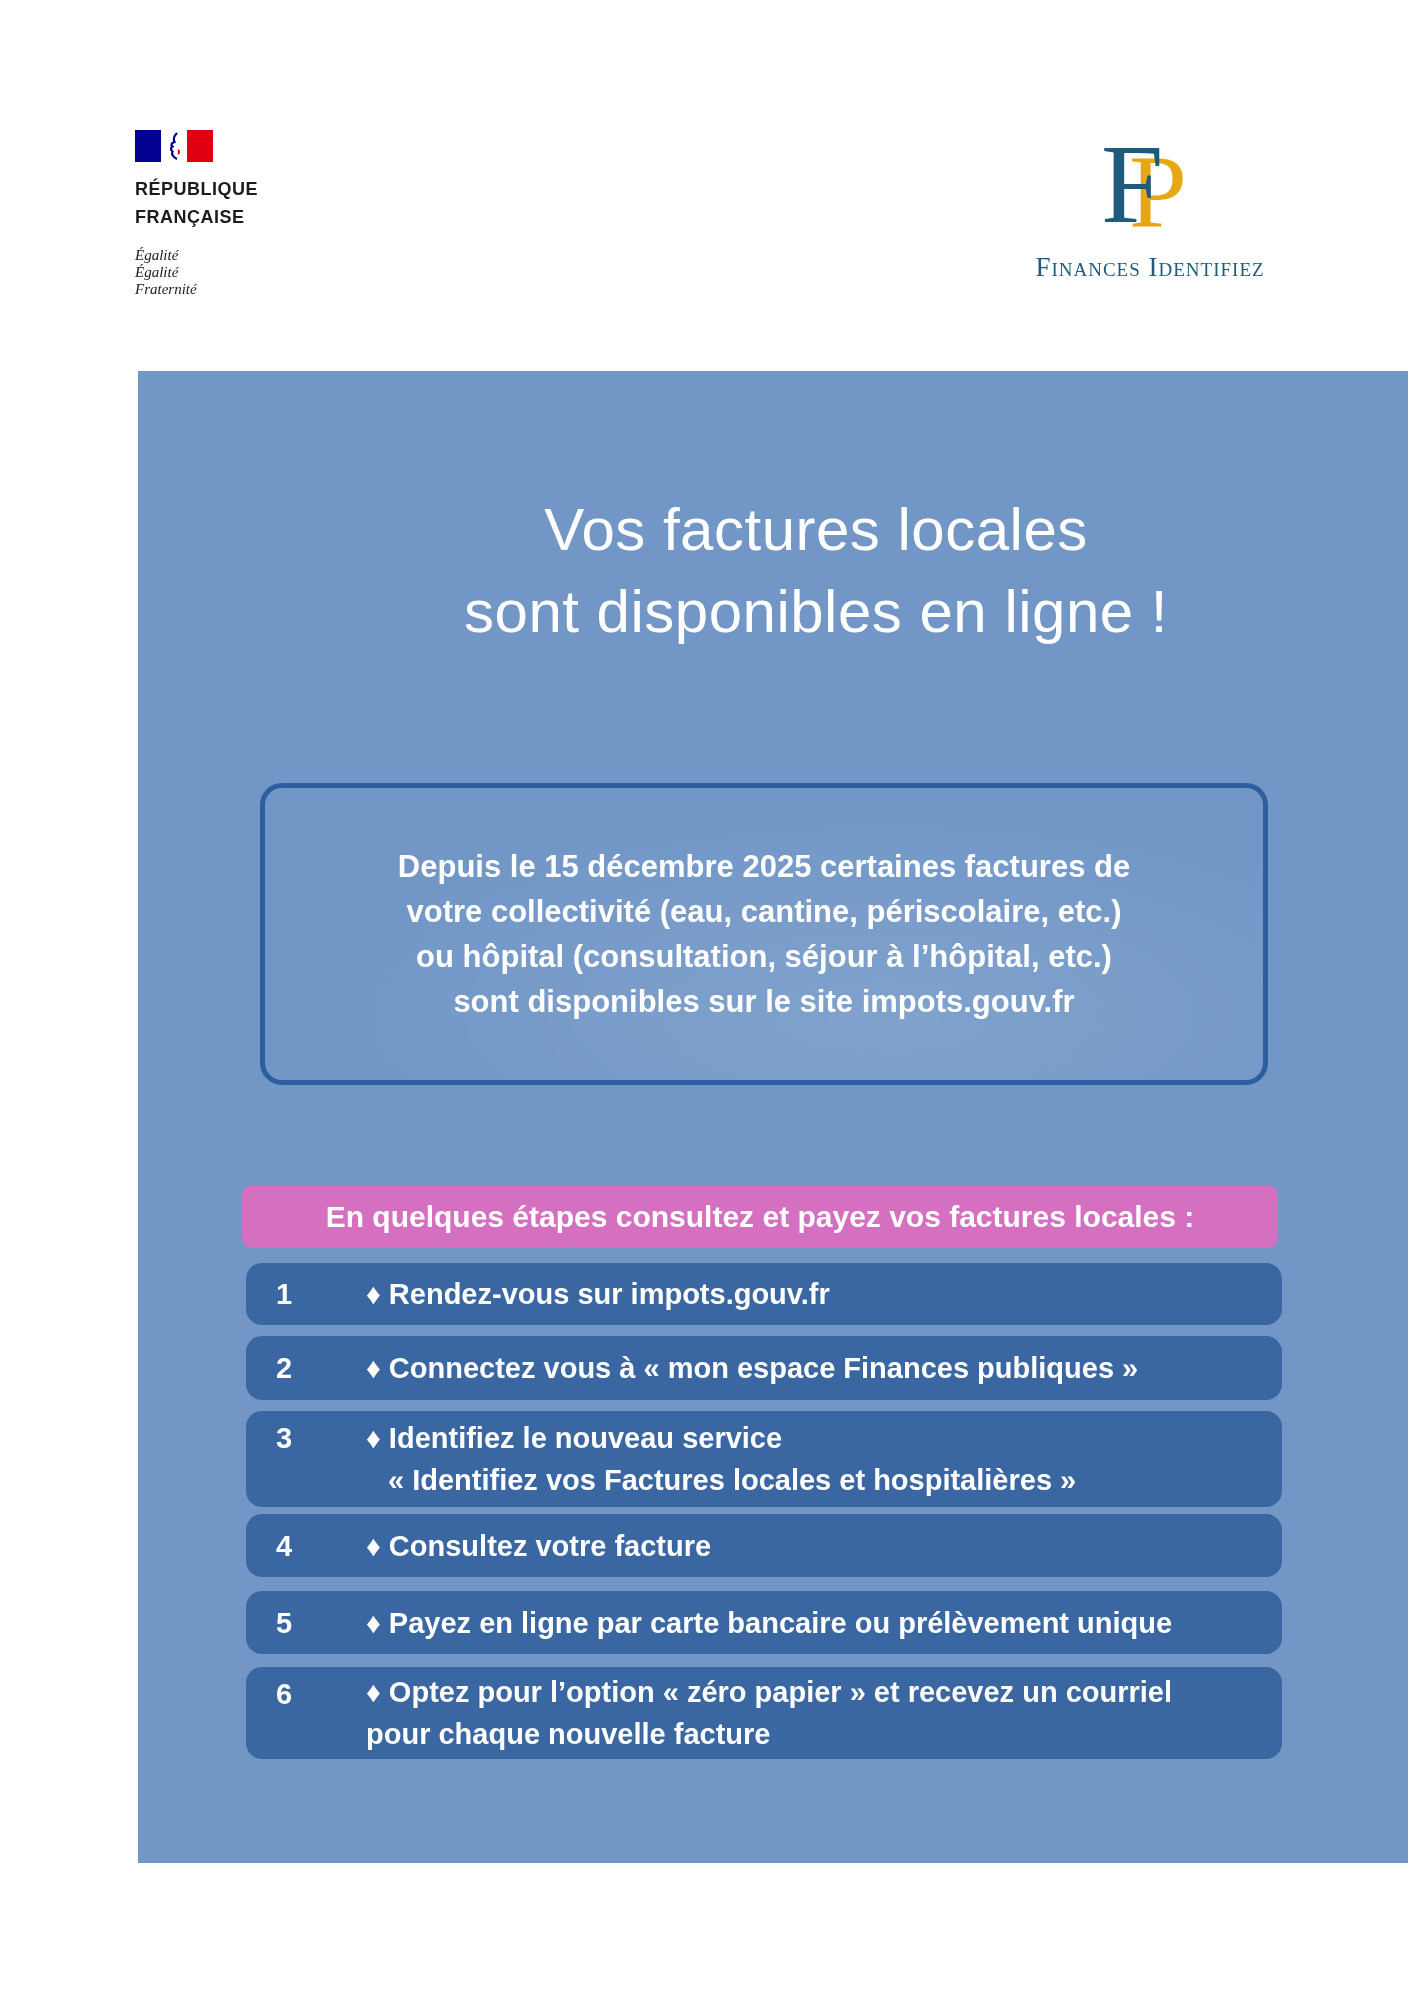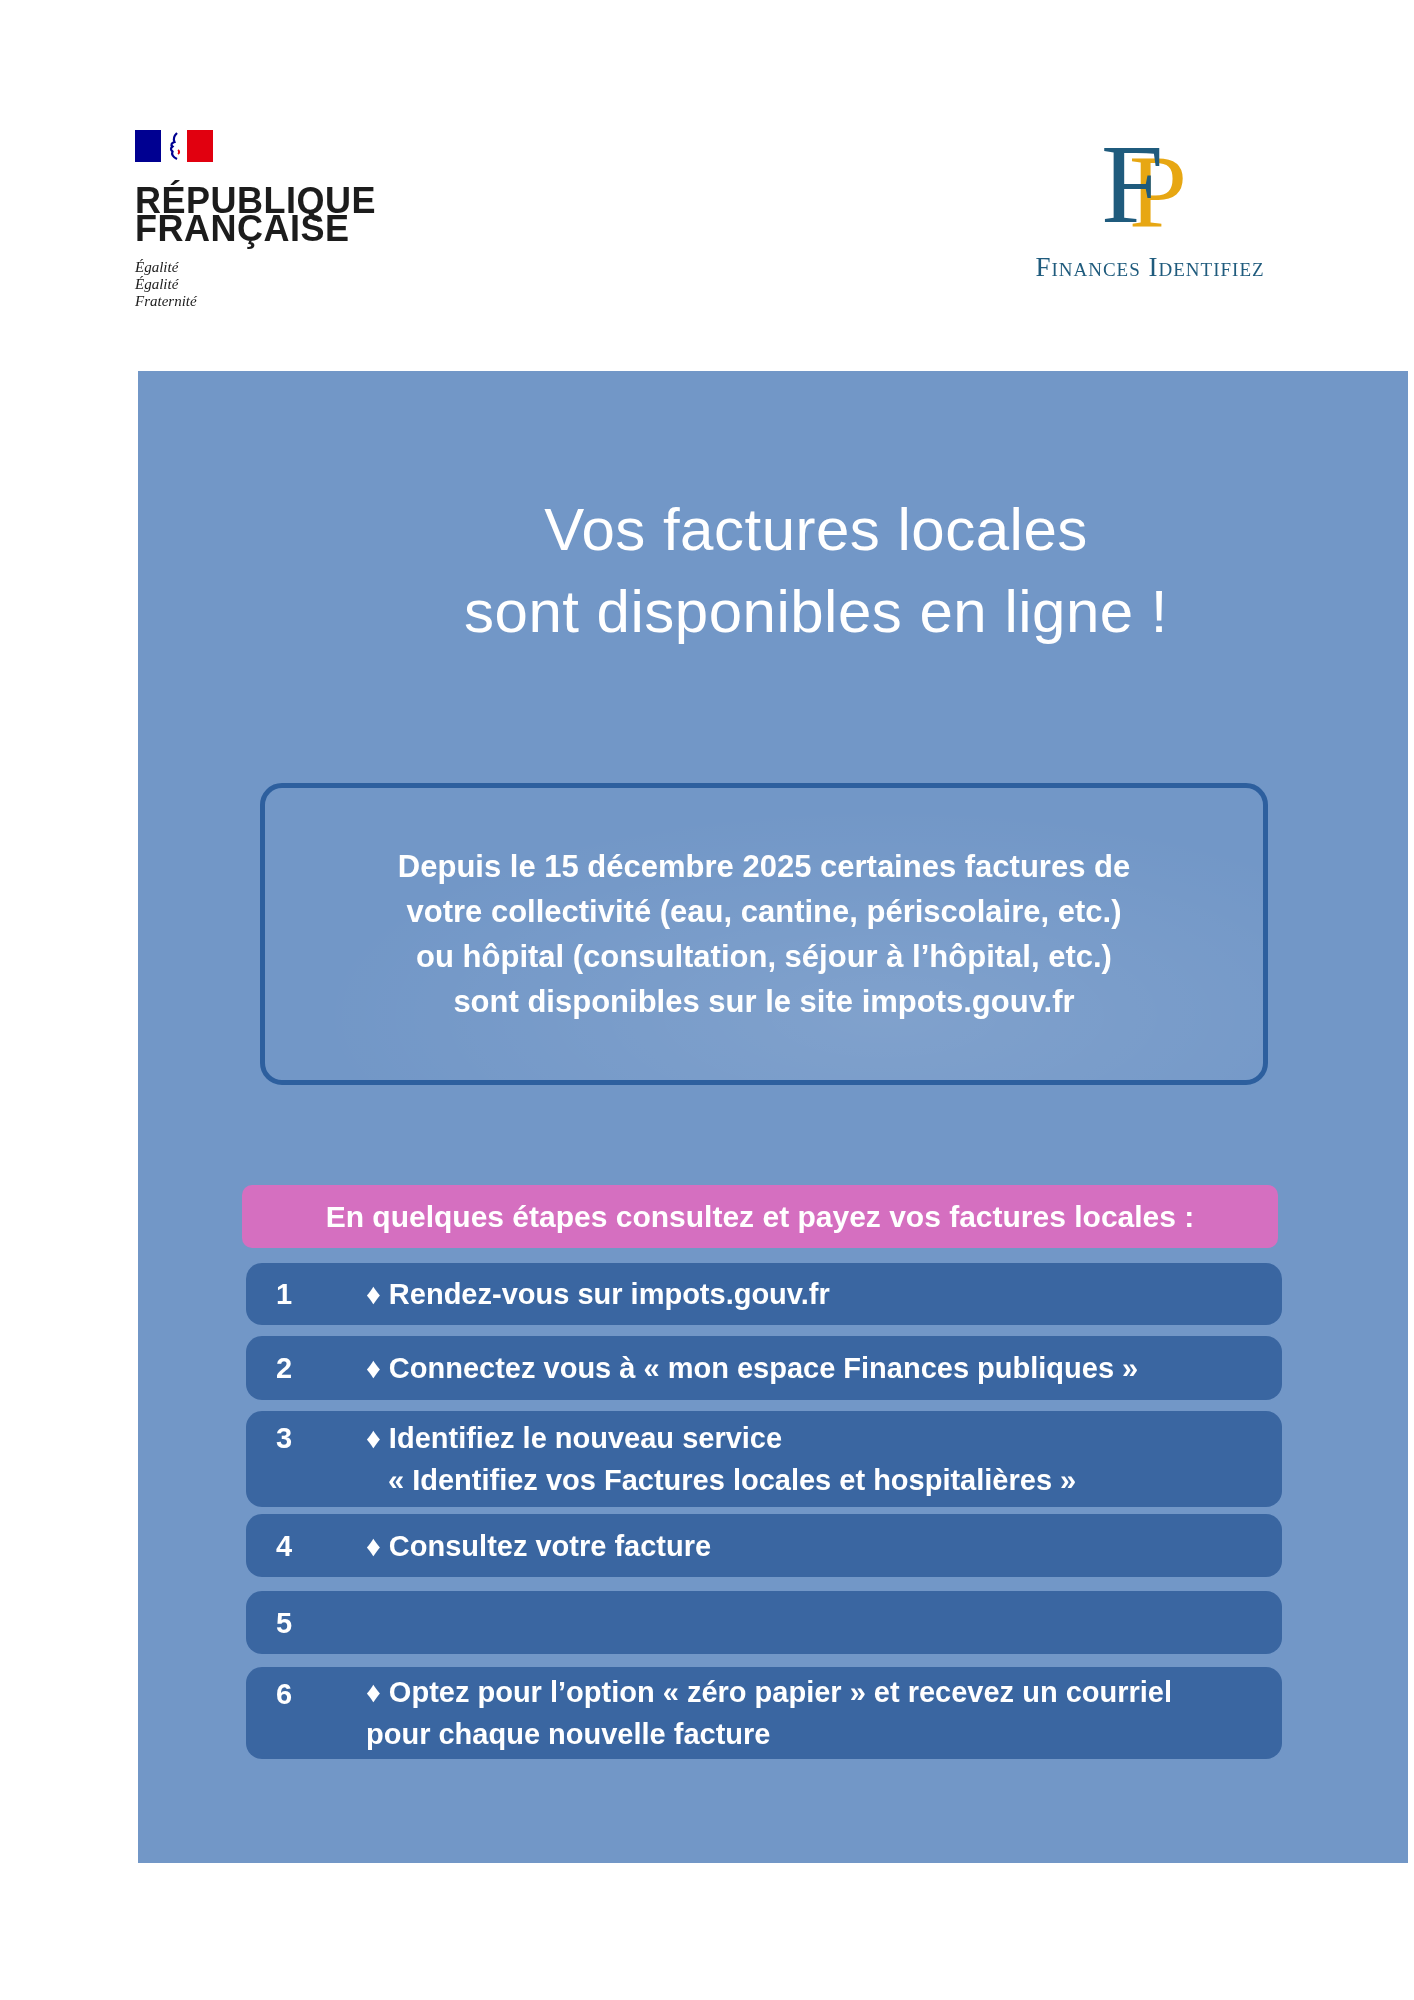--- a/index.html
+++ b/index.html
@@ -13,23 +13,23 @@
   }
 
   
   .rf-logo { position: absolute; left: 135px; top: 130px; }
   .rf-flag { position: relative; width: 78px; height: 32px; display: flex; }
   .rf-flag .b { width: 26px; height: 32px; background: #000091; }
   .rf-flag .w { width: 26px; height: 32px; background: #ffffff; position: relative; }
   .rf-flag .r { width: 26px; height: 32px; background: #e1000f; }
   .rf-flag svg { position: absolute; left: 0; top: 0; }
   .rf-title {
-    margin-top: 25px;
-    font-weight: bold;
-    font-size: 36px;
+    margin-top: 13px;
+    font-weight: bold;
+    font-size: 18px;
     line-height: 28px;
     letter-spacing: 0.5px;
     color: #1c1c1c;
   }
   .rf-motto {
     margin-top: 16px;
     font-family: "Liberation Serif", serif;
     font-style: italic;
     font-size: 15px;
     line-height: 17px;
@@ -219,20 +219,23 @@
 
     <div class="step one s4">
       <span class="num">4</span>
       <div class="lines">
         <div class="line">♦ Consultez votre facture</div>
       </div>
     </div>
 
     <div class="step one s5">
       <span class="num">5</span>
+      <div class="lines">
+        <div class="line">♦ Payez en ligne par carte bancaire ou prélèvement unique</div>
+      </div>
     </div>
 
     <div class="step two s6">
       <span class="num">6</span>
       <div class="lines">
         <div class="line">♦ Optez pour l’option « zéro papier » et recevez un courriel</div>
         <div class="line">pour chaque nouvelle facture</div>
       </div>
     </div>
 

